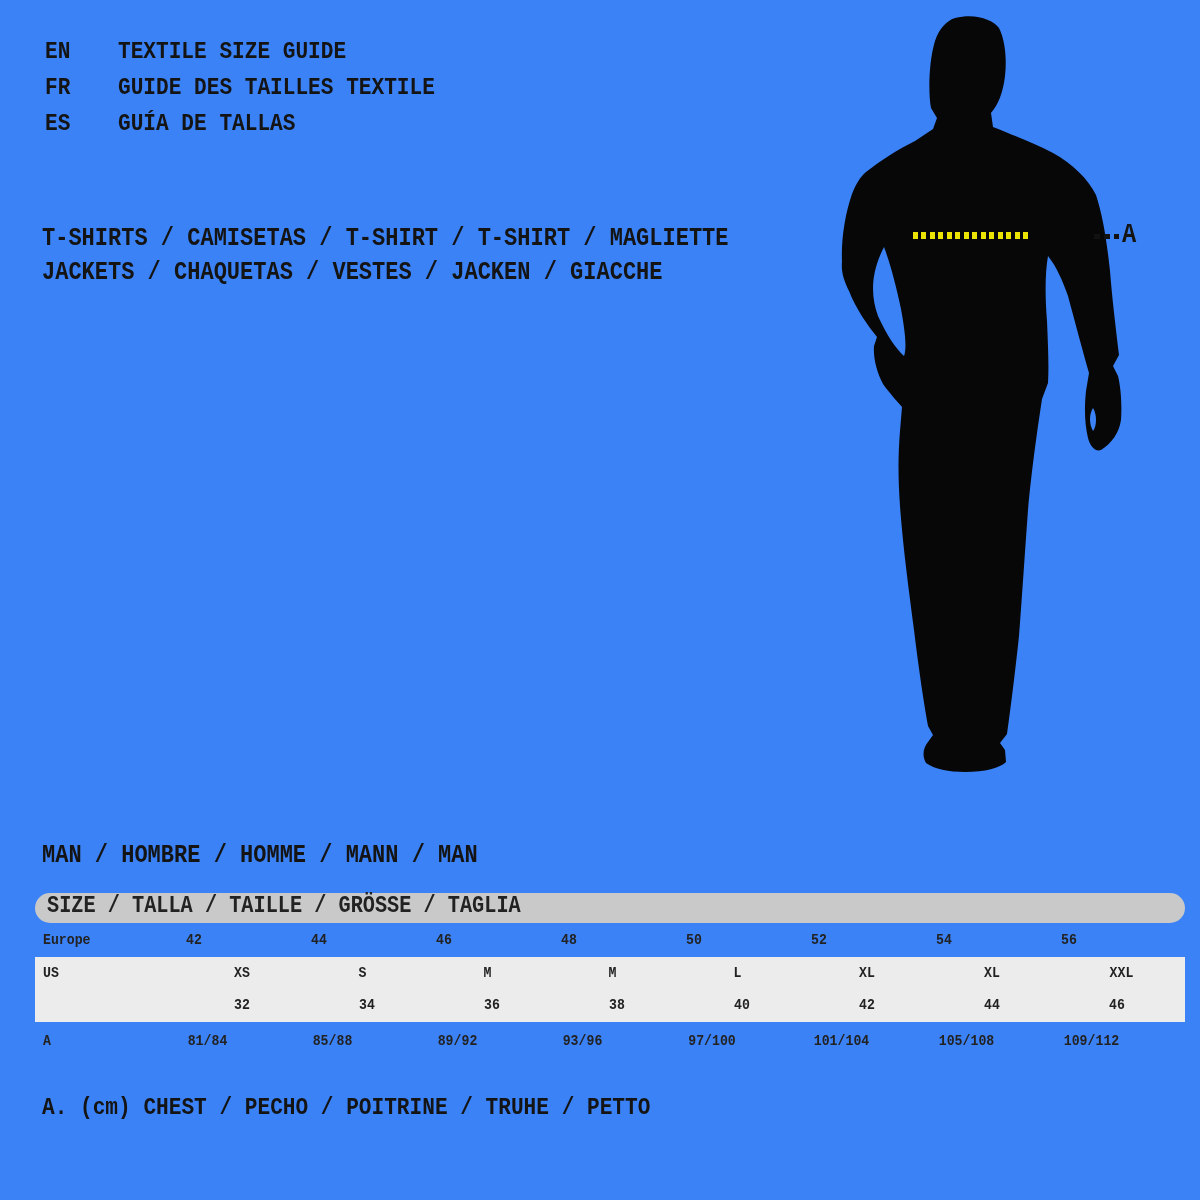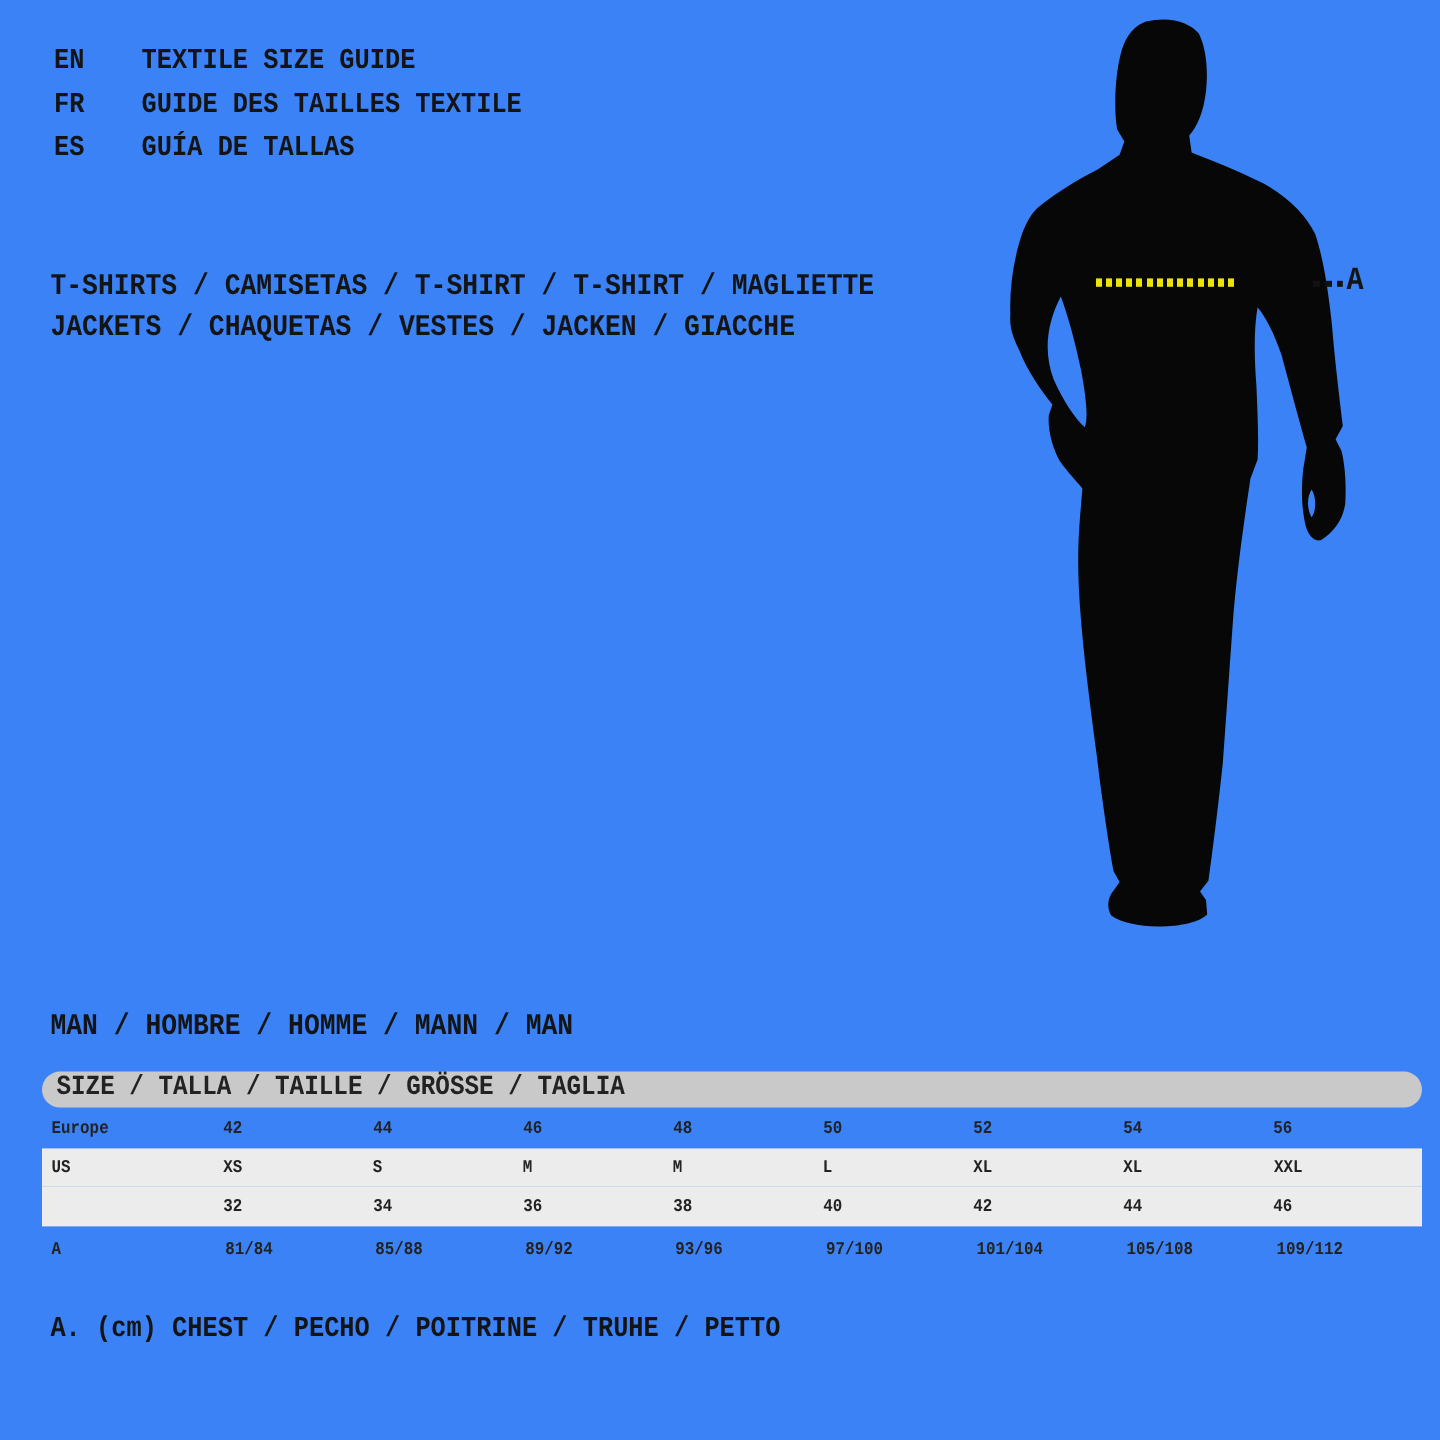--- a/index.html
+++ b/index.html
@@ -40,21 +40,21 @@
 
   
   .size-table { position:absolute; left:35px; top:893px; width:1150px; }
   .thead {
     height:30px; background:#c9c9c9; color:#222;
     display:flex; align-items:flex-start; padding-left:12px; box-sizing:border-box;
     font-size:23px;
     border-radius:15px;
   }
   .trow { display:grid; grid-template-columns:150px repeat(8, 1fr); align-items:center; font-size:15px; color:#222; }
-  .trow.shaded { background:#ececec; }
+  .trow.shaded { background:#ececec;gap:48px; }
   .trow .tlabel { padding-left:8px; text-align:left; }
   .trow .tcell  { text-align:left; }
   .trow .tcell .cx { transform-origin:50% 50%; }
   .r1 { height:34px; }
   .r2 { height:32px; }
   .r3 { height:33px; }
   .r4 { height:38px; }
 
   
   .footnote { position:absolute; left:42px; top:1094px; font-size:24px; }

